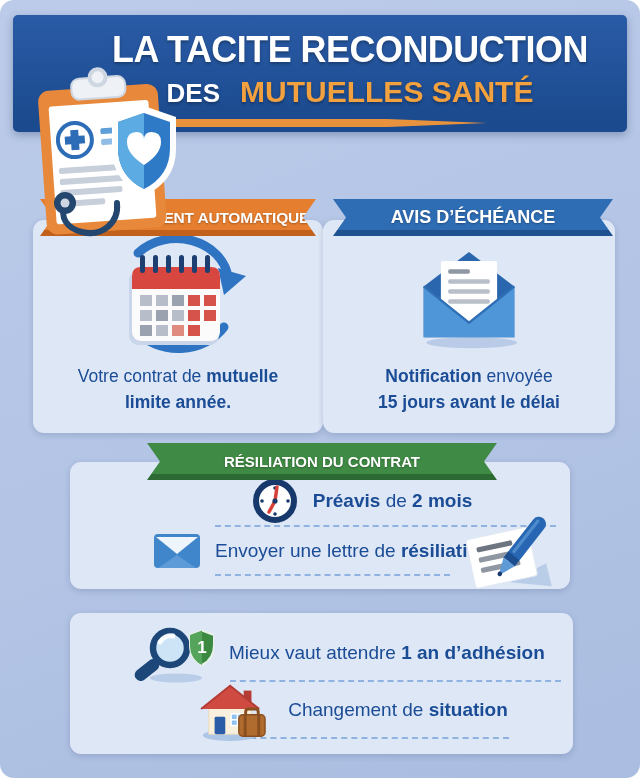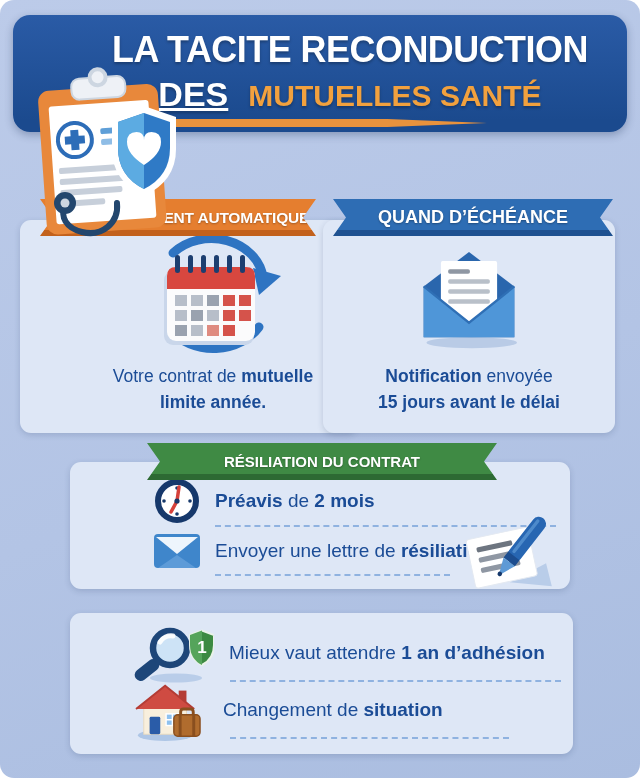--- a/index.html
+++ b/index.html
@@ -1,29 +1,29 @@
 <!DOCTYPE html>
 <html><head>
 <meta charset="utf-8">
 <style>
   html,body{margin:0;padding:0;background:#ffffff;}
   body{font-family:"Liberation Sans",sans-serif;}
   .page{position:relative;width:640px;height:778px;overflow:hidden;border-radius:14px;
         background:linear-gradient(160deg,#bccbe9 0%,#b3c4e5 55%,#aabde0 100%);}
 
   
-  .banner{position:absolute;left:13px;top:15px;width:614px;height:117px;border-radius:17px;
+  .banner{position:absolute;left:13px;top:15px;width:614px;height:117px;border-radius:5px;
           background:linear-gradient(180deg,#2a5ba6 0%,#1b4a8e 90%);
           box-shadow:0 3px 9px rgba(15,35,75,.3);}
   .banner-text{position:absolute;left:70px;right:10px;top:0;text-align:center;}
   .title1{margin-top:14px;font-size:37px;font-weight:bold;color:#ffffff;letter-spacing:-.5px;
           transform:scaleX(.97);text-shadow:0 2px 3px rgba(0,0,0,.28);white-space:nowrap;}
   .title2{margin-top:4px;font-size:30px;font-weight:bold;color:#ffffff;
           text-shadow:0 2px 3px rgba(0,0,0,.28);white-space:nowrap;}
-  .title2 .t2p{font-size:34px;margin-right:20px;text-decoration:underline;}
+  .title2 .t2p{font-size:26px;margin-right:20px;}
   .title2 .hl{color:#f2a13e;}
   .swoosh{position:absolute;left:55px;top:119px;width:432px;height:8px;background:#e8923d;
           clip-path:polygon(0 0,77% 0,100% 50%,77% 100%,0 100%);}
   .clipboard{position:absolute;left:20px;top:55px;z-index:6;}
 
   
   .ribbon{position:absolute;height:37px;line-height:37px;text-align:center;color:#fff;
           font-weight:bold;z-index:5;white-space:nowrap;
           text-shadow:0 1px 2px rgba(0,0,0,.3);
           clip-path:polygon(0 0,100% 0,calc(100% - 13px) 50%,100% 100%,0 100%,13px 50%);}
@@ -32,41 +32,41 @@
   .ribbon.blue{left:333px;top:199px;width:280px;font-size:18px;
           background:linear-gradient(180deg,#2e6db4 0%,#2e6db4 85%,#1e5190 85%);}
   .ribbon.green{left:147px;top:443px;width:350px;font-size:15px;
           background:linear-gradient(180deg,#3f8a44 0%,#3f8a44 85%,#2d6a33 85%);}
   .ribbon.red{left:178px;top:598px;width:285px;font-size:18px;
           background:linear-gradient(180deg,#cc4b49 0%,#cc4b49 85%,#a83937 85%);}
 
   
   .card{position:absolute;background:#dee7f6;border-radius:11px;z-index:1;
         box-shadow:0 2px 6px rgba(30,50,90,.18);}
-  .card.left{left:20px;top:220px;width:290px;height:213px;padding-left:48px;}
+  .card.left{left:33px;top:220px;width:290px;height:213px;}
   .card.right{left:323px;top:220px;width:292px;height:213px;}
   .card.mid{left:70px;top:462px;width:500px;height:127px;}
   .card.bottom{left:70px;top:613px;width:503px;height:141px;}
 
   .icon-wrap{text-align:center;}
   .card.left .icon-wrap{margin-top:13px;}
   .card.right .icon-wrap{margin-top:17px;}
   .card-text{margin-top:4px;text-align:center;font-size:17.5px;line-height:26px;color:#1b4c96;}
   strong{font-weight:bold;}
 
   .row{display:flex;align-items:center;gap:15px;color:#1b4c96;font-size:19px;}
-  .card.mid .row-1{padding-left:84px;margin-top:16px;height:46px;}
+  .card.mid .row-1{padding-left:84px;margin-top:16px;height:46px;justify-content:center;}
   .card.mid .dash-1{margin:1px 14px 0 145px;border-top:2px dashed #8fb2e0;}
   .card.mid .row-2{padding-left:84px;margin-top:4px;height:40px;}
   .card.mid .dash-2{margin:3px 120px 0 145px;border-top:2px dashed #8fb2e0;}
   .letterpen{position:absolute;right:10px;top:46px;}
 
   .card.bottom .row-1{padding-left:64px;margin-top:13px;height:54px;}
   .card.bottom .dash-1{margin:0 12px 0 160px;border-top:2px dashed #8fb2e0;}
-  .card.bottom .row-2{padding-left:60px;margin-top:1px;height:54px;}
+  .card.bottom .row-2{padding-left:60px;margin-top:1px;height:54px;justify-content:center;}
   .card.bottom .dash-2{margin:0 64px 0 160px;border-top:2px dashed #8fb2e0;}
 </style>
 </head>
 <body>
 
 <div class="page">
 
   <div class="banner">
     <div class="banner-text">
       <div class="title1">LA TACITE RECONDUCTION</div>
@@ -99,21 +99,21 @@
     </g>
     <g>
       <path d="M92 62 L124 51 L156 62 V94 Q156 126 124 141 Q92 126 92 94 Z" fill="#ffffff"></path>
       <path d="M98 67 L124 58 L150 67 V93 Q150 121 124 134 Q98 121 98 93 Z" fill="#2f7ac6"></path>
       <path d="M98 67 L124 58 V134 Q98 121 98 93 Z" fill="#5cabe2"></path>
       <path d="M124 110 q-17 -11 -17 -23 q0 -10 9.5 -10 q7.5 0 7.5 8 q0 -8 7.5 -8 q9.5 0 9.5 10 q0 12 -17 23 z" fill="#ffffff"></path>
     </g>
   </svg>
 
   <div class="ribbon orange">RENOUVELLEMENT AUTOMATIQUE</div>
-  <div class="ribbon blue">QUAND D’ÉCHÉANCE</div>
+  <div class="ribbon blue">AVIS D’ÉCHÉANCE</div>
 
   <div class="card left">
     <div class="icon-wrap">
       <svg width="152" height="122" viewBox="0 0 152 122">
         <path d="M36 20 A52 44 0 0 1 126 44" stroke="#2e74c2" stroke-width="9" fill="none" stroke-linecap="round"></path>
         <polygon points="116,35 144,43 122,62" fill="#2e74c2"></polygon>
         <path d="M122 94 A54 46 0 0 1 34 98" stroke="#2e74c2" stroke-width="9" fill="none" stroke-linecap="round"></path>
         <rect x="27" y="38" width="90" height="74" rx="9" fill="#c9d6ea"></rect>
         <rect x="30" y="34" width="88" height="74" rx="9" fill="#fbfbfc"></rect>
         <path d="M30 43 q0 -9 9 -9 h70 q9 0 9 9 v13 h-88 z" fill="#d8473f"></path>

